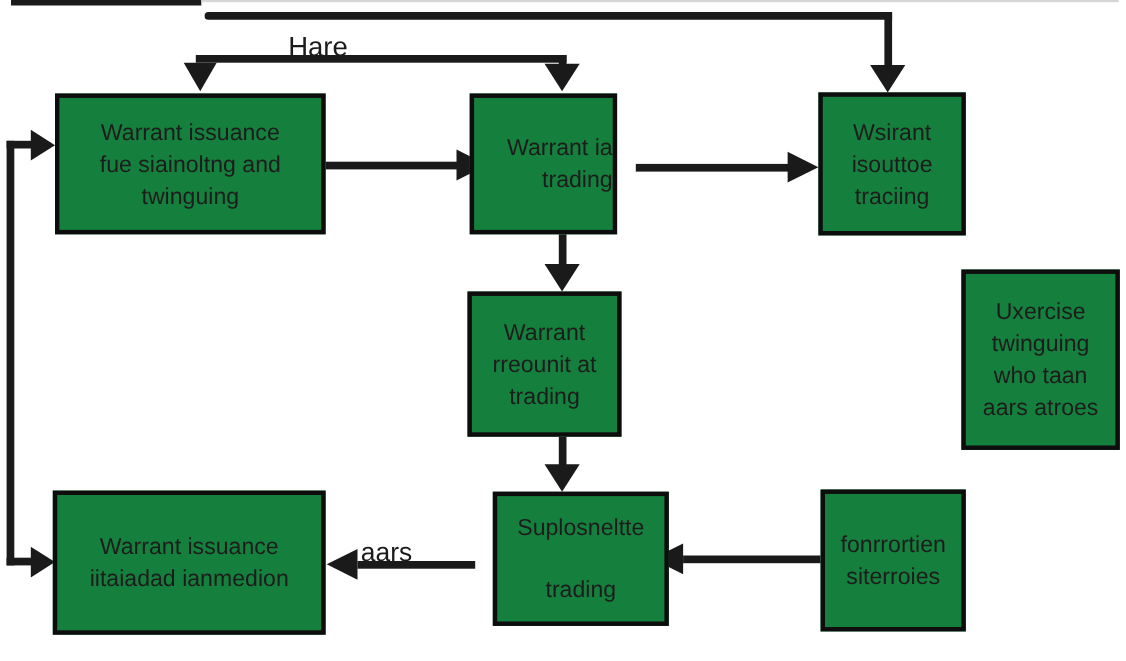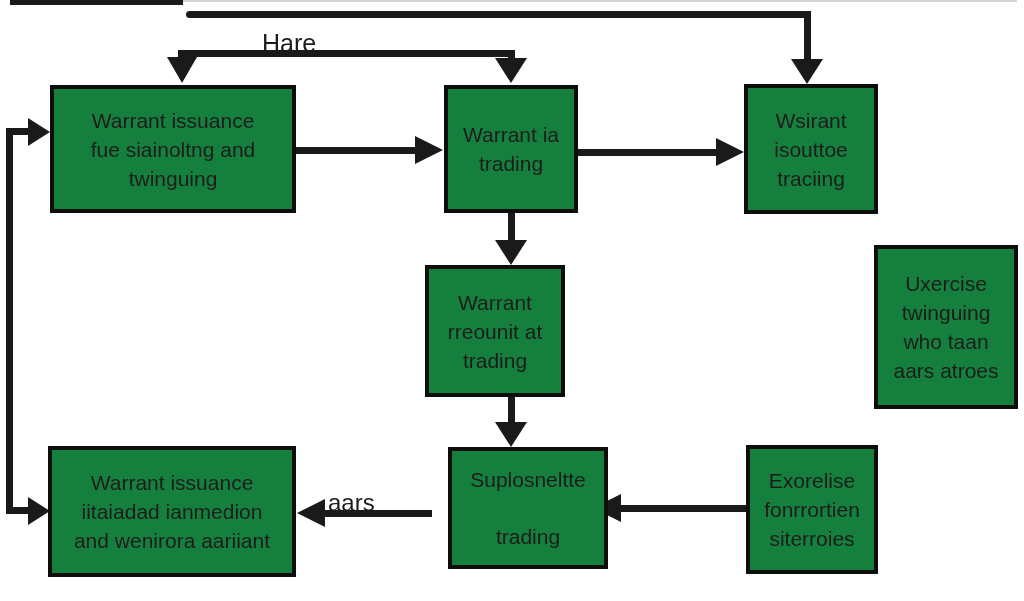--- a/index.html
+++ b/index.html
@@ -15,21 +15,21 @@
   .hline,.vline{position:absolute;background:#1a1a1a;}
   .faint{position:absolute;background:#d6d6d6;}
   .arr{position:absolute;width:0;height:0;}
   .arr-right{border-top:14px solid transparent;border-bottom:14px solid transparent;border-left:28px solid #1a1a1a;}
   .arr-left{border-top:14px solid transparent;border-bottom:14px solid transparent;border-right:28px solid #1a1a1a;}
   .arr-down{border-left:16px solid transparent;border-right:16px solid transparent;border-top:25px solid #1a1a1a;}
   .lbl{position:absolute;font-size:25px;color:#1b1b1b;margin-top:12px;}
 
   
   .b-tl{left:50px;top:85px;width:246px;height:128px;}
-  .b-tm{left:444px;top:85px;width:134px;height:128px;}
+  .b-tm{left:427px;top:85px;width:134px;height:128px;align-items:flex-end;}
   .b-tr{left:744px;top:84px;width:134px;height:130px;}
   .b-c {left:425px;top:265px;width:140px;height:132px;}
   .b-rm{left:874px;top:245px;width:144px;height:164px;}
   .b-bl{left:48px;top:446px;width:248px;height:131px;}
   .b-bm{left:448px;top:447px;width:160px;height:122px;gap:28px;}
   .b-br{left:746px;top:445px;width:132px;height:129px;}
 
   
   .l1h{left:186px;top:11px;width:625px;height:7px;border-radius:4px 0 0 4px;}
   .l1v{left:804px;top:11px;width:7px;height:51px;}
@@ -134,27 +134,25 @@
   <div class="box b-rm">
     <div>Uxercise</div>
     <div>twinguing</div>
     <div>who taan</div>
     <div>aars atroes</div>
   </div>
 
   <div class="box b-bl">
     <div>Warrant issuance</div>
     <div>iitaiadad ianmedion</div>
-    <div>and wenirora aariiant</div>
   </div>
 
   <div class="box b-bm">
     <div>Suplosneltte</div>
     <div>trading</div>
   </div>
 
   <div class="box b-br">
-    <div>Exorelise</div>
     <div>fonrrortien</div>
     <div>siterroies</div>
   </div>
 
 </div>
 
 </body></html>

